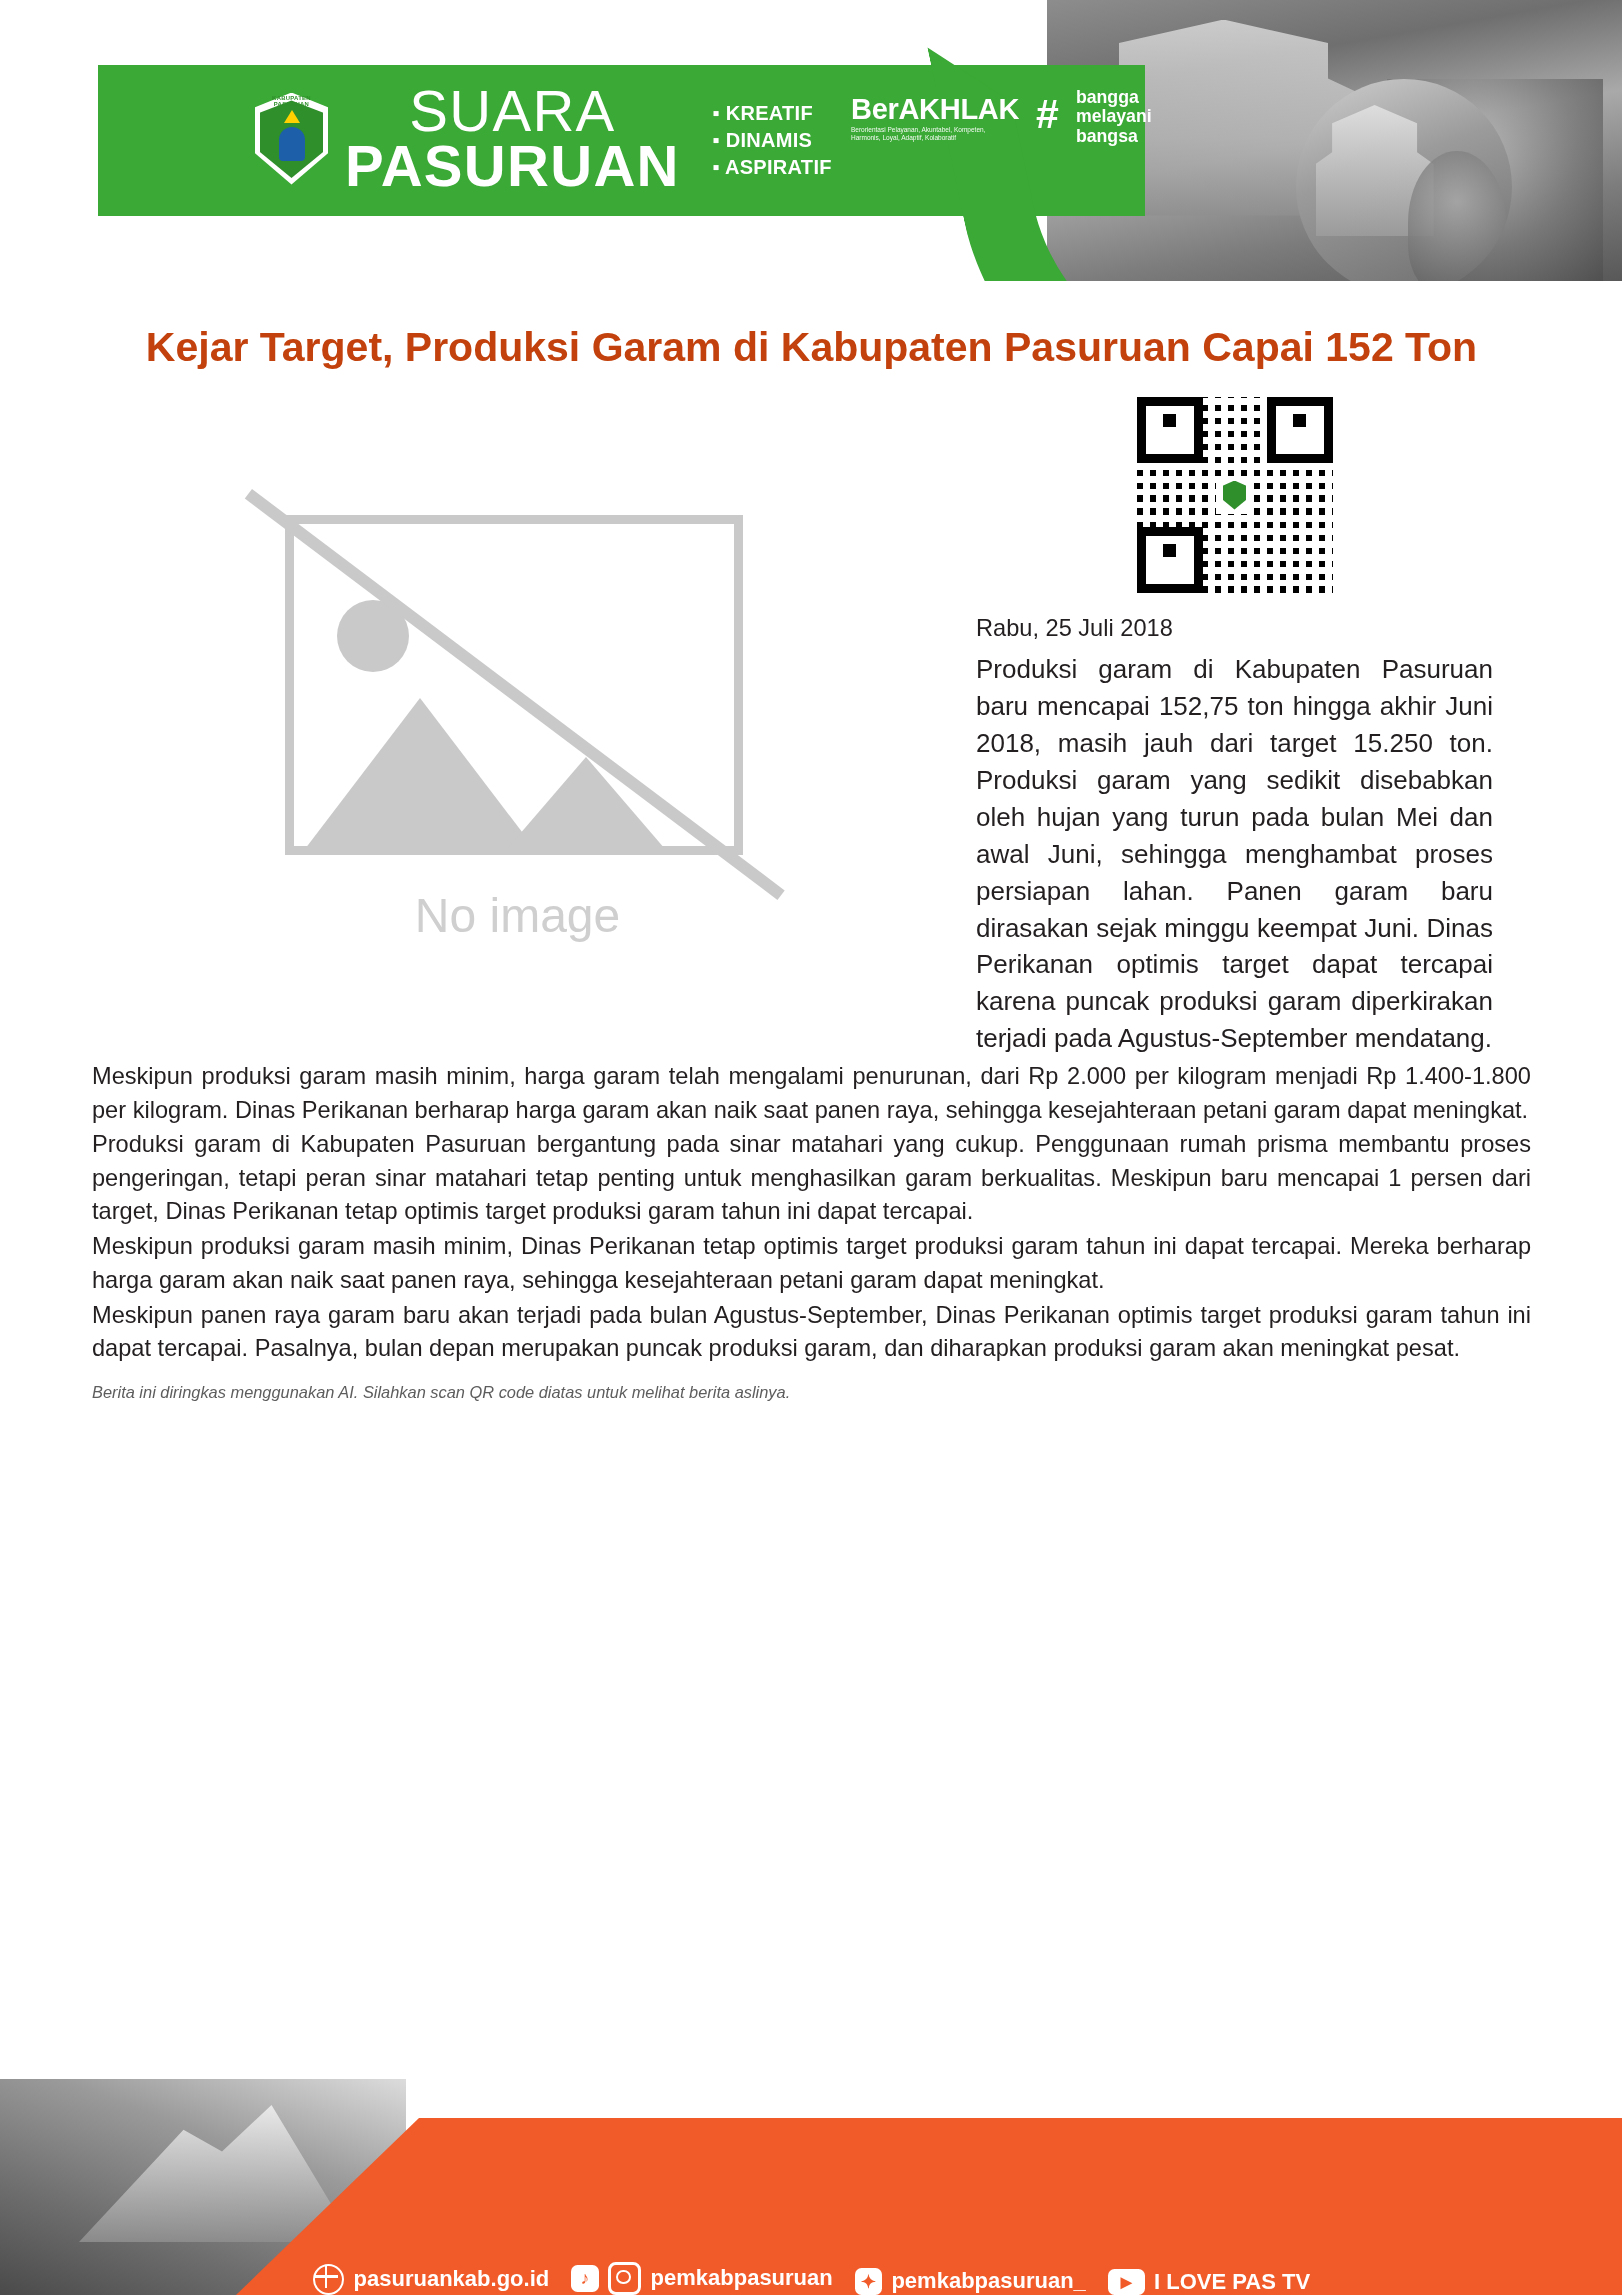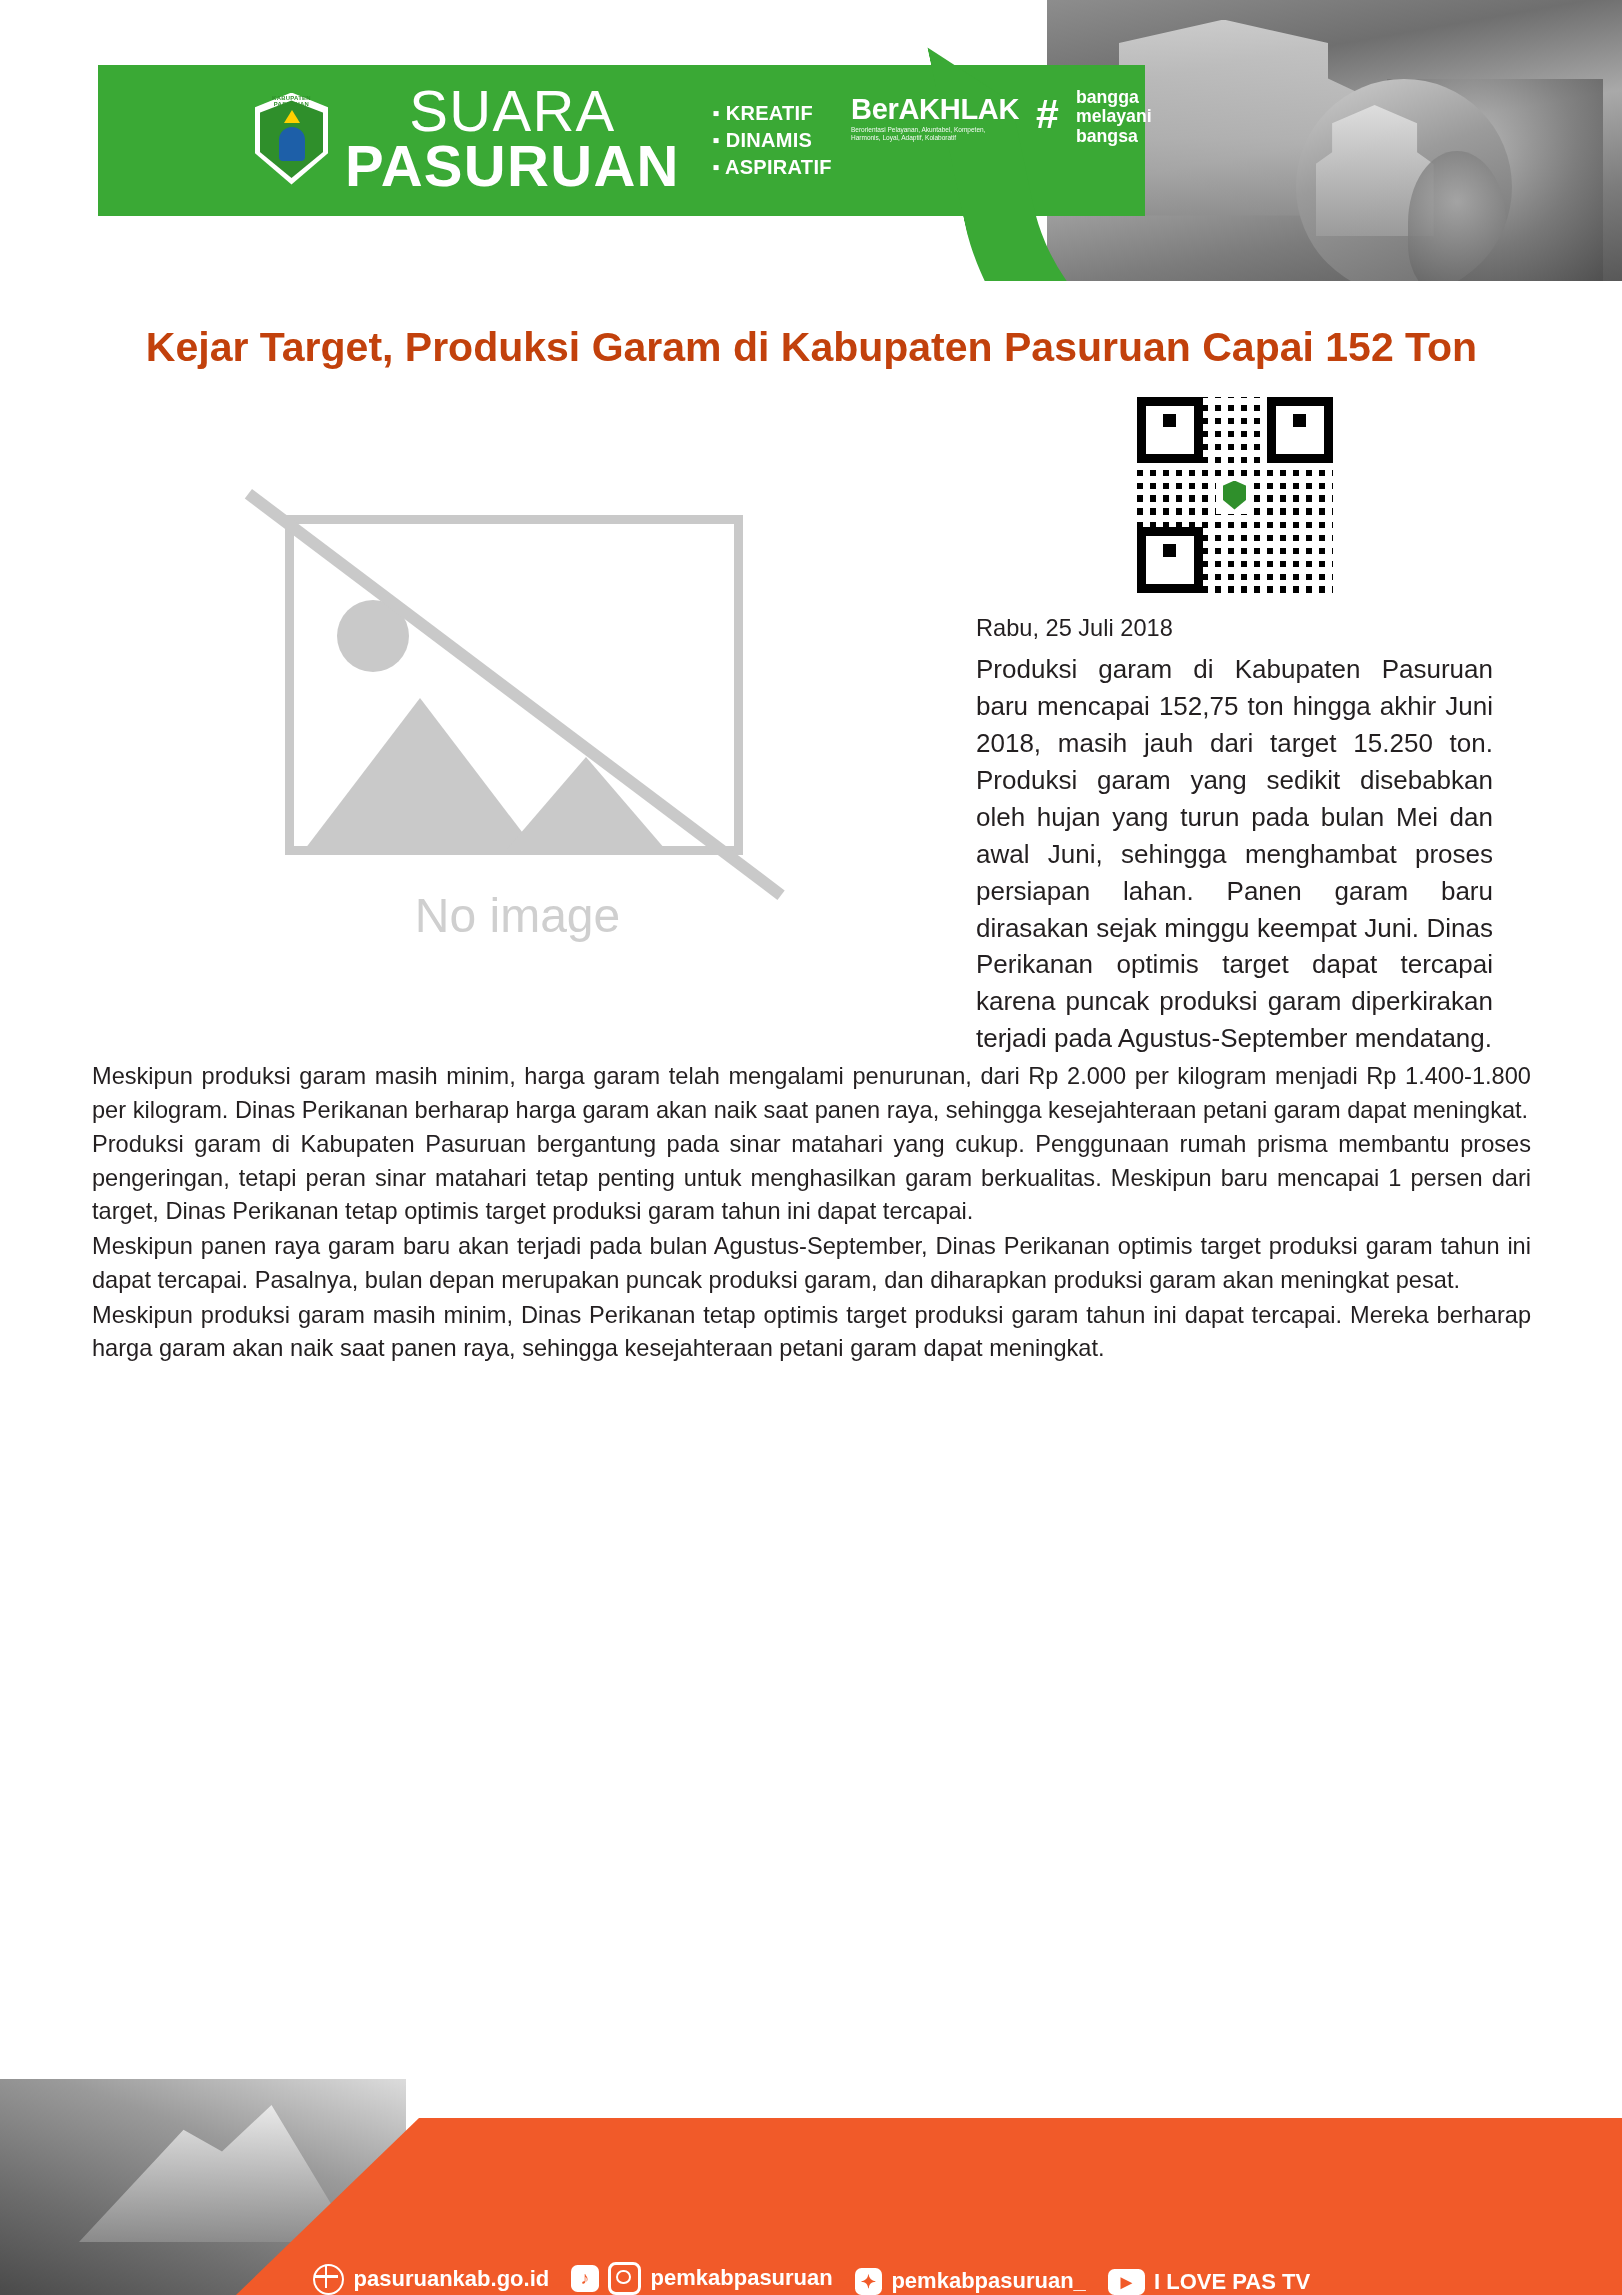--- a/index.html
+++ b/index.html
@@ -577,22 +577,23 @@
           </div>
       </div>
       <div class="date">Rabu, 25 Juli 2018</div>
       <div class="lead">Produksi garam di Kabupaten Pasuruan baru mencapai 152,75 ton hingga akhir Juni 2018, masih jauh dari target 15.250 ton. Produksi garam yang sedikit disebabkan oleh hujan yang turun pada bulan Mei dan awal Juni, sehingga menghambat proses persiapan lahan. Panen garam baru dirasakan sejak minggu keempat Juni. Dinas Perikanan optimis target dapat tercapai karena puncak produksi garam diperkirakan terjadi pada Agustus-September mendatang.</div>
     </div>
   </div>
 
   <div class="paras">
     <p>Meskipun produksi garam masih minim, harga garam telah mengalami penurunan, dari Rp 2.000 per kilogram menjadi Rp 1.400-1.800 per kilogram. Dinas Perikanan berharap harga garam akan naik saat panen raya, sehingga kesejahteraan petani garam dapat meningkat.</p>
     <p>Produksi garam di Kabupaten Pasuruan bergantung pada sinar matahari yang cukup. Penggunaan rumah prisma membantu proses pengeringan, tetapi peran sinar matahari tetap penting untuk menghasilkan garam berkualitas. Meskipun baru mencapai 1 persen dari target, Dinas Perikanan tetap optimis target produksi garam tahun ini dapat tercapai.</p>
+    <p>Meskipun produksi garam masih minim, Dinas Perikanan tetap optimis target produksi garam tahun ini dapat tercapai. Mereka berharap harga garam akan naik saat panen raya, sehingga kesejahteraan petani garam dapat meningkat.</p>
     <p>Meskipun panen raya garam baru akan terjadi pada bulan Agustus-September, Dinas Perikanan optimis target produksi garam tahun ini dapat tercapai. Pasalnya, bulan depan merupakan puncak produksi garam, dan diharapkan produksi garam akan meningkat pesat.</p>
-    <p>Meskipun produksi garam masih minim, Dinas Perikanan tetap optimis target produksi garam tahun ini dapat tercapai. Mereka berharap harga garam akan naik saat panen raya, sehingga kesejahteraan petani garam dapat meningkat.</p>
+    <div class="disclaimer">Berita ini diringkas menggunakan AI. Silahkan scan QR code diatas untuk melihat berita aslinya.</div>
   </div>
 </div>
 
 <div class="footer">
   <div class="footer-photo"></div>
   <div class="footer-orange"></div>
   <div class="footer-bar">
     <div class="fb-item">
       <span class="icn icn-globe"></span>
       <span>pasuruankab.go.id</span>

